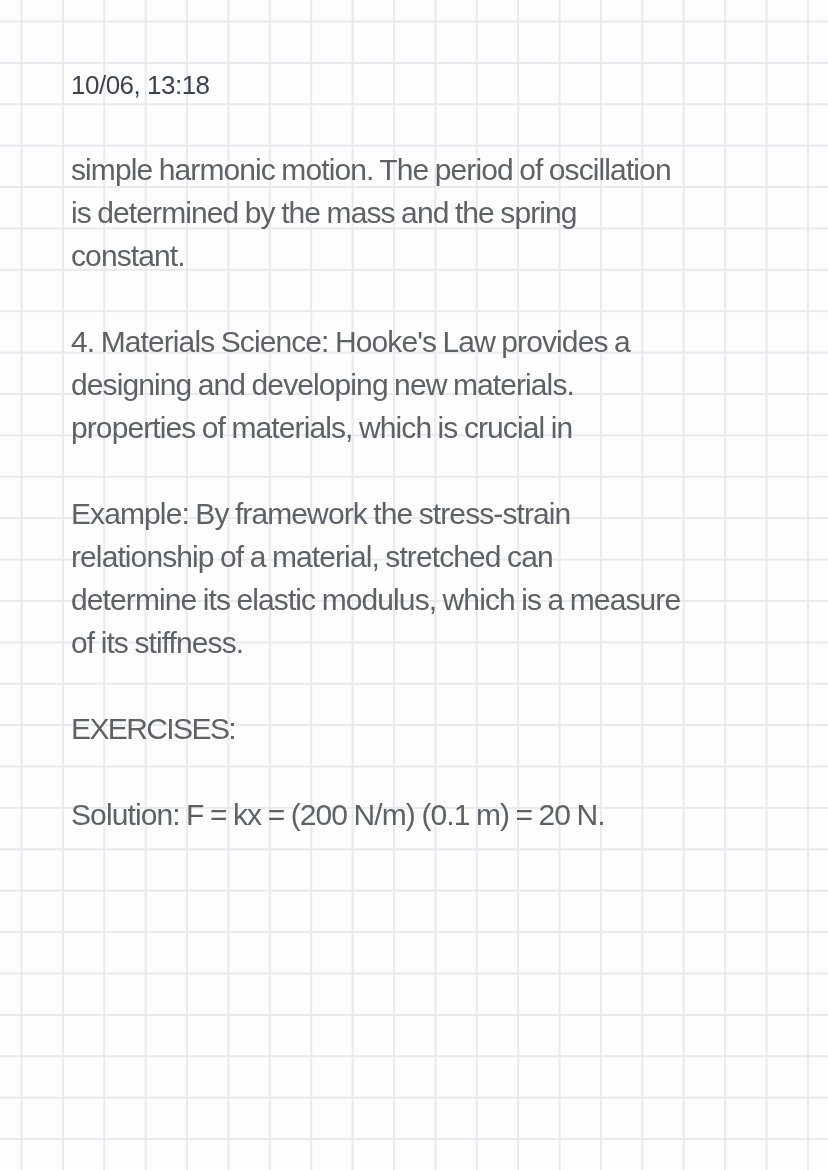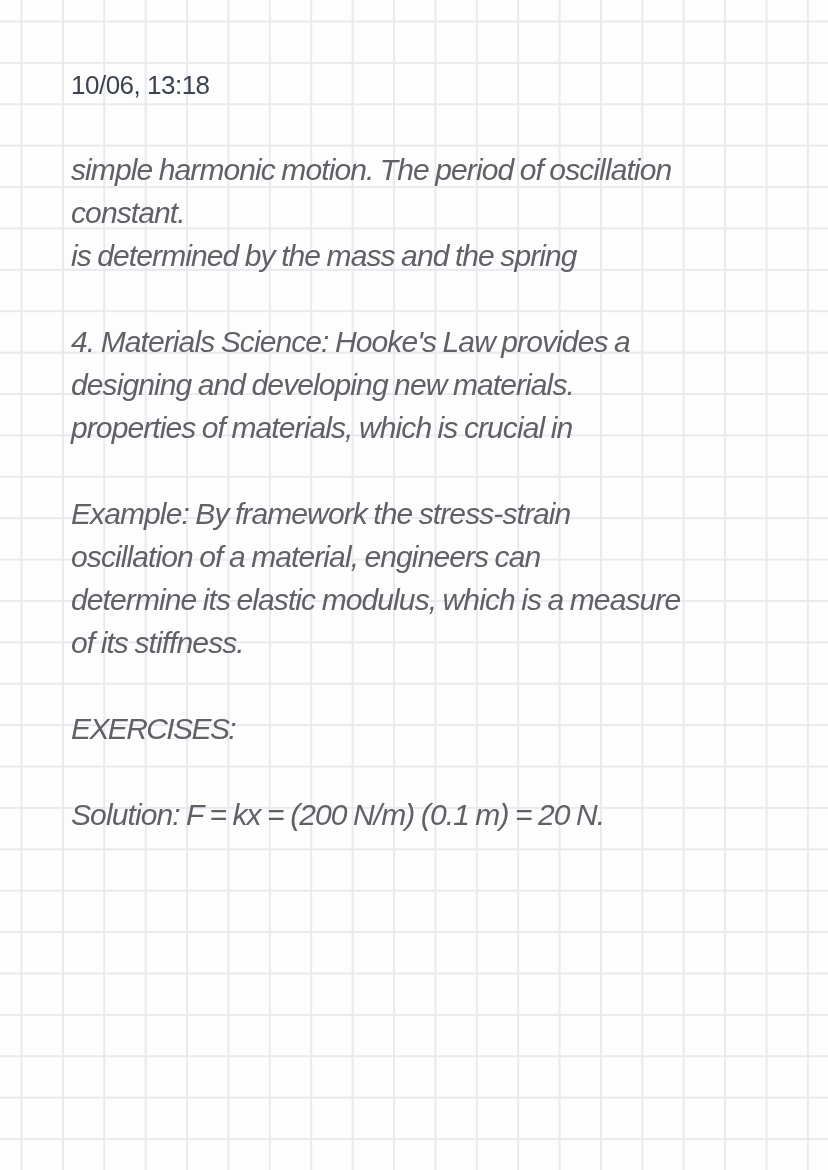--- a/index.html
+++ b/index.html
@@ -42,21 +42,20 @@
       top: 124px;
       width: 740px;
       color: #606166;
       font-size: 30px;
       line-height: 43px;
       letter-spacing: -0.9px;
       word-spacing: -1px;
     }
     .para {
       margin: 0 0 43px 0;
-      font-style: italic;
     }
     .line {
       display: block;
       white-space: nowrap;
       height: 43px;
     }
     .heading {
       margin: 0 0 43px 0;
       letter-spacing: -1.6px;
     }
@@ -65,33 +64,33 @@
 <body>
 
 <div class="page">
 
   <div class="timestamp">10/06, 13:18</div>
 
   <div class="content">
 
     <div class="para">
       <span class="line">simple harmonic motion. The period of oscillation</span>
+      <span class="line">is determined by the mass and the spring</span>
       <span class="line">constant.</span>
-      <span class="line">is determined by the mass and the spring</span>
     </div>
 
     <div class="para">
       <span class="line">4. Materials Science: Hooke's Law provides a</span>
       <span class="line">designing and developing new materials.</span>
       <span class="line">properties of materials, which is crucial in</span>
     </div>
 
     <div class="para">
       <span class="line">Example: By framework the stress-strain</span>
-      <span class="line">oscillation of a material, engineers can</span>
+      <span class="line">relationship of a material, stretched can</span>
       <span class="line">determine its elastic modulus, which is a measure</span>
       <span class="line">of its stiffness.</span>
     </div>
 
     <div class="para heading">
       <span class="line">EXERCISES:</span>
     </div>
 
 
     <div class="para">

